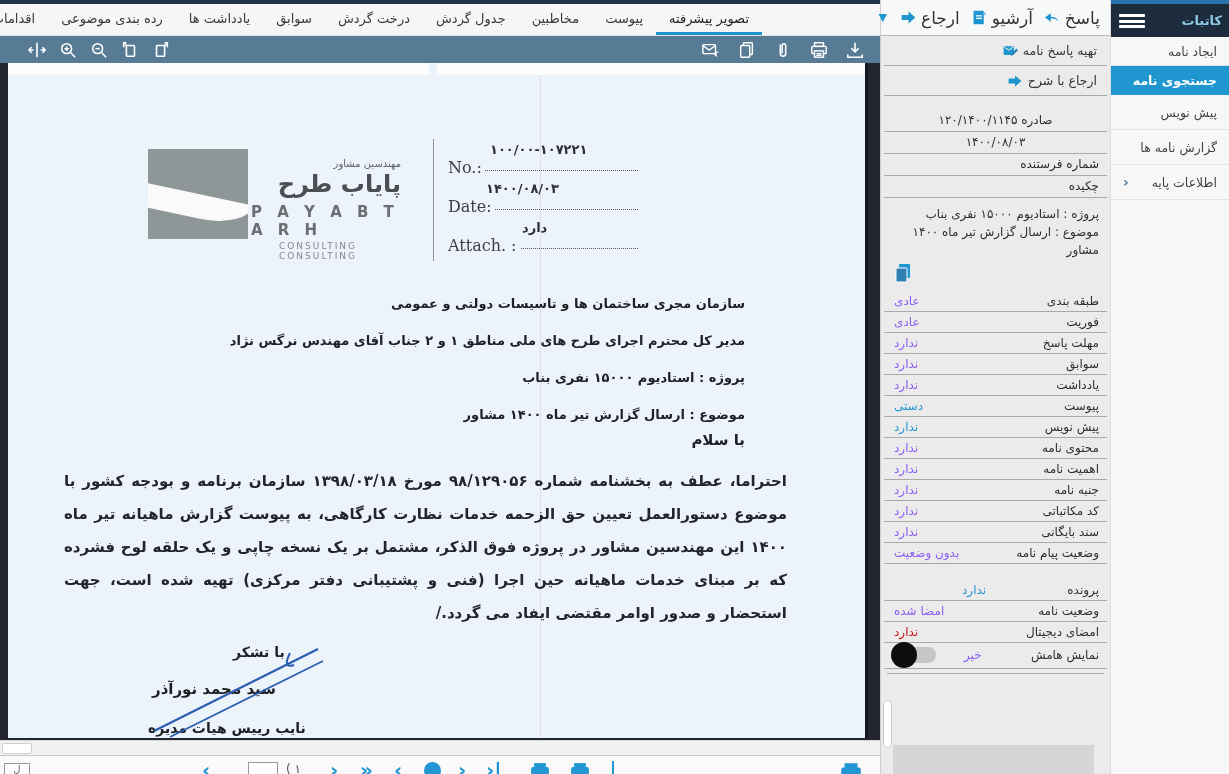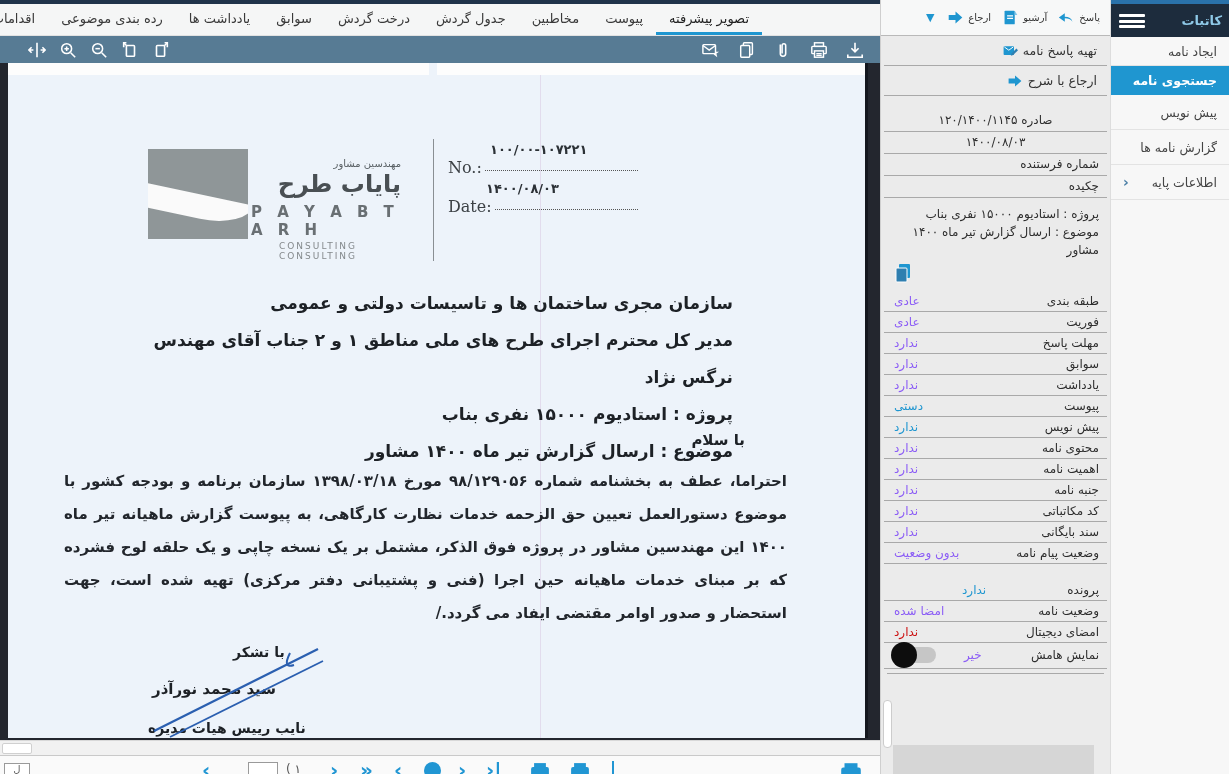--- a/index.html
+++ b/index.html
@@ -35,22 +35,22 @@
   .brand-latin { font-size:15px; font-weight:bold; letter-spacing:5px; color:#696f73; margin-top:4px; }
   .brand-sub { font-size:9px; letter-spacing:2px; color:#84898c; margin-top:2px; margin-left:28px; }
   .lh-divider { position:absolute; left:425px; top:76px; height:122px; width:1px; background:#8a8f93; }
   .nd-block { position:absolute; left:440px; top:78px; width:190px; direction:ltr; }
   .nd-row { position:relative; height:39px; }
   .nd-val { position:absolute; top:1px; font-size:13px; color:#2c3136; font-weight:bold; direction:ltr; }
   .nd-line { position:absolute; bottom:9px; left:0; right:0; border-bottom:1.5px dotted #555; }
   .nd-label { position:absolute; left:0; bottom:3px; font-size:16px; color:#3c4145;
               font-family:"DejaVu Serif", serif; background:#edf3fa; padding-right:3px; }
 
-  .to-block { position:absolute; right:132px; left:100px; top:222px; direction:rtl; text-align:right;
-              font-size:17px; font-weight:bold; color:#1d2126; }
+  .to-block { position:absolute; right:120px; left:100px; top:222px; direction:rtl; text-align:right;
+              font-size:13px; font-weight:bold; color:#1d2126; }
   .to-block div { line-height:37px; }
   .salutation { position:absolute; right:120px; top:368px; direction:rtl; font-size:15px; font-weight:bold; color:#1d2126; }
   .letter-body { position:absolute; right:78px; left:56px; top:402px; direction:rtl;
                  text-align:justify; text-align-last:right; font-size:15px; font-weight:bold;
                  color:#22262c; line-height:33px; }
   .closing { position:absolute; left:225px; top:581px; direction:rtl; font-size:14px; font-weight:bold; color:#1d2126; }
   .signer-name { position:absolute; left:144px; top:617px; direction:rtl; font-size:15px; font-weight:bold; color:#1d2126; }
   .signer-title { position:absolute; left:140px; top:657px; direction:rtl; font-size:14px; font-weight:bold; color:#1d2126; }
   .signature-svg { position:absolute; left:132px; top:570px; width:240px; height:115px; }
 
@@ -59,21 +59,21 @@
   .btoolbar { position:absolute; left:0; right:0; bottom:0; height:19px; background:#fafafa; border-top:1px solid #c9c9c9; overflow:hidden; }
   .bt-abs { position:absolute; }
   .bt-box { background:#fff; border:1px solid #9a9a9a; font-size:10px; color:#666; text-align:center; }
   .bt-gl { color:#2196d3; font-weight:bold; font-size:20px; line-height:20px; }
   .bt-ic svg { display:block; }
 
   
   #panel { position:absolute; left:880px; top:0; width:230px; height:774px; background:#ebebeb; border-left:1px solid #cfcfcf; }
   .actions-header { height:36px; background:#f7f8f8; border-bottom:1px solid #b9b9b9; direction:rtl;
                     display:flex; align-items:center; gap:11px; padding:0 10px 0 6px; }
-  .act { display:flex; align-items:center; gap:4px; font-size:10px; color:#333; cursor:default; }
+  .act { display:flex; align-items:center; gap:4px; font-size:17px; color:#333; cursor:default; }
   .act svg { width:17px; height:17px; }
   .caret { color:#1f96d0; font-size:11px; margin-right:2px; }
   .prow { height:30px; direction:rtl; display:flex; align-items:center; gap:5px;
           padding:0 10px; border-bottom:1px solid #a9a9a9; margin:0 3px; font-size:12.5px; color:#333; }
   .prow svg { width:16px; height:16px; }
   .meta-top { margin:14px 3px 0 3px; }
   .mrow { direction:rtl; border-bottom:1px solid #a9a9a9; padding:3px 8px 4px 8px; font-size:12px; color:#2e2e2e; }
   .mrow.center { text-align:center; }
   .mrow .lbl { color:#333; }
   .mrow .v { margin-right:7px; }
@@ -223,20 +223,25 @@
           <div class="nd-row">
             <span class="nd-val" style="left:42px;">۱۰۰/۰۰-۱۰۷۲۲۱</span>
             <span class="nd-line"></span>
             <span class="nd-label">No.:</span>
           </div>
           <div class="nd-row">
             <span class="nd-val" style="left:38px;">۱۴۰۰/۰۸/۰۳</span>
             <span class="nd-line"></span>
             <span class="nd-label">Date:</span>
           </div>
+          <div class="nd-row">
+            <span class="nd-val" style="left:74px;">دارد</span>
+            <span class="nd-line"></span>
+            <span class="nd-label">Attach. :</span>
+          </div>
         </div>
 
         <div class="to-block">
           <div>سازمان مجری ساختمان ها و تاسیسات دولتی و عمومی</div>
           <div>مدیر کل محترم اجرای طرح های ملی مناطق ۱ و ۲ جناب آقای مهندس نرگس نژاد</div>
           <div>پروژه : استادیوم ۱۵۰۰۰ نفری بناب</div>
           <div>موضوع : ارسال گزارش تیر ماه ۱۴۰۰ مشاور</div>
         </div>
 
         <div class="salutation">با سلام</div>

